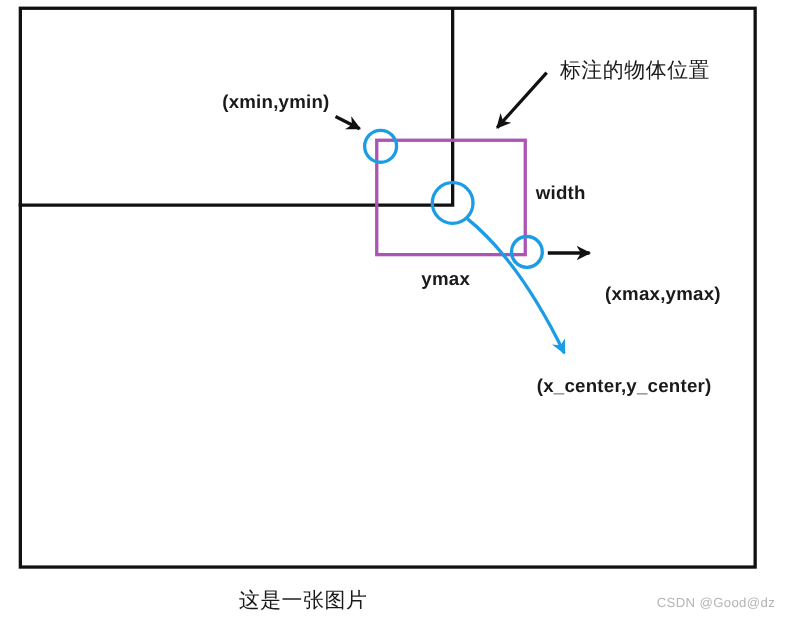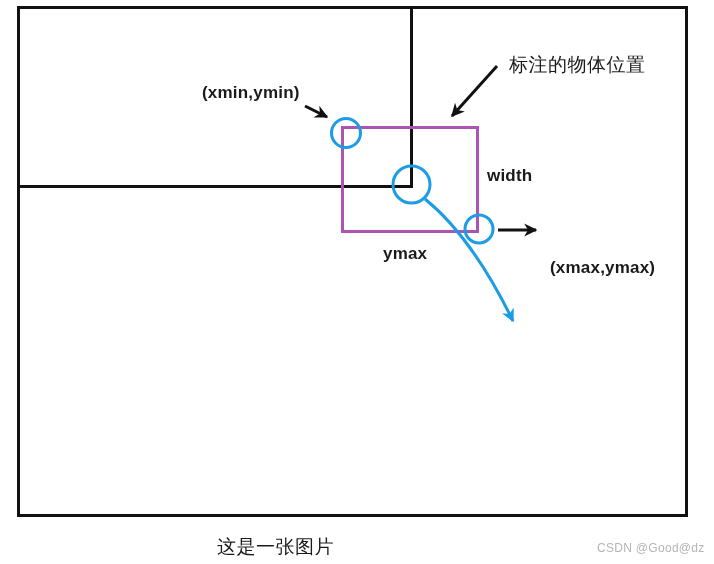--- a/index.html
+++ b/index.html
@@ -79,18 +79,19 @@
   <div class="lbl" id="lbl-min-corner">(xmin,ymin)</div>
 
   <div class="lbl" id="lbl-callout">标注的物体位置</div>
 
   <div class="lbl" id="lbl-height">width</div>
 
   <div class="lbl" id="lbl-max-corner">(xmax,ymax)</div>
 
   <div class="lbl" id="lbl-width">ymax</div>
 
+  <div class="lbl" id="lbl-center">(x_center,y_center)</div>
 
   <div class="lbl" id="lbl-caption">这是一张图片</div>
 
   <div class="lbl" id="lbl-watermark">CSDN @Good@dz</div>
 
 </div>
 
 </body></html>

